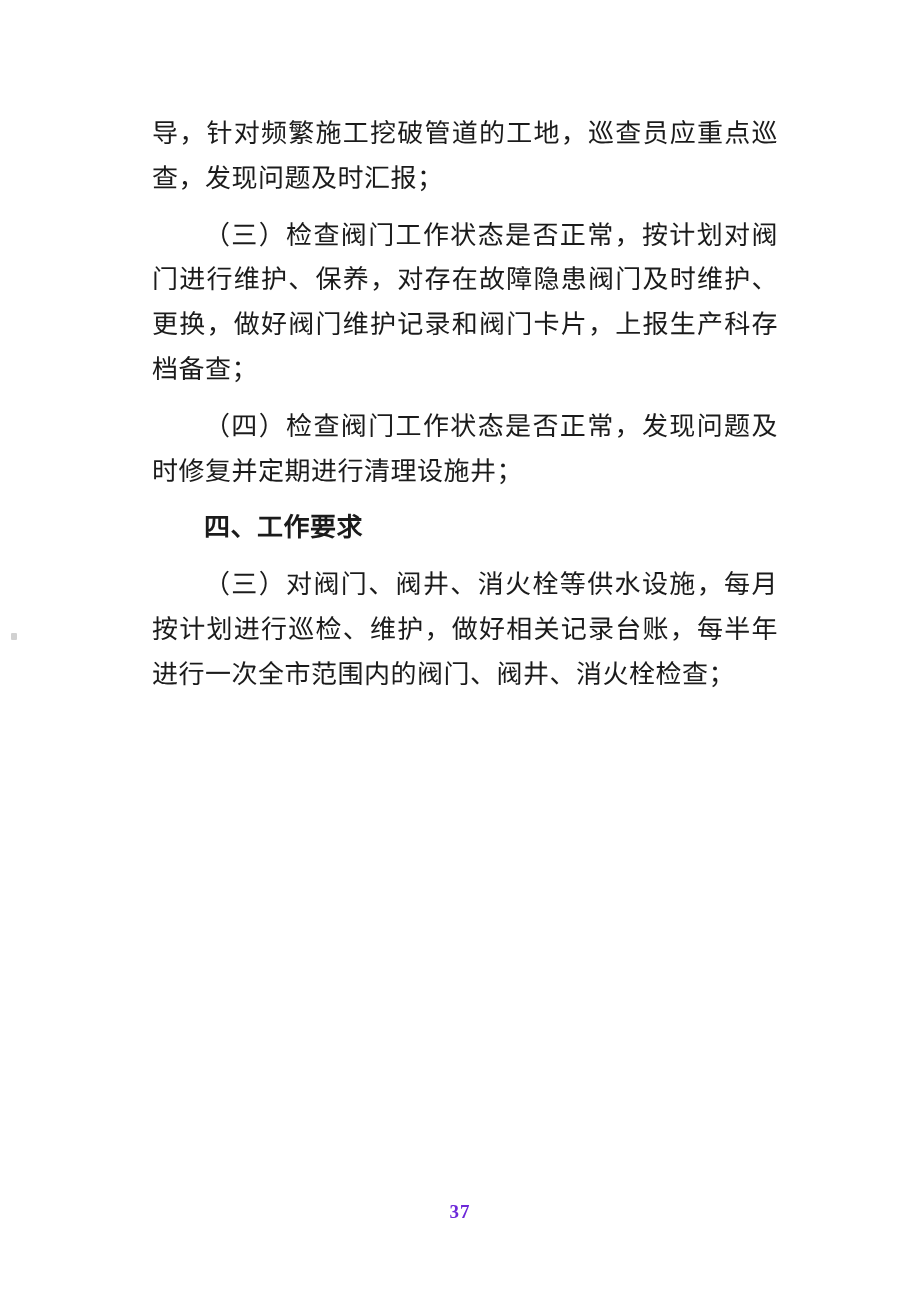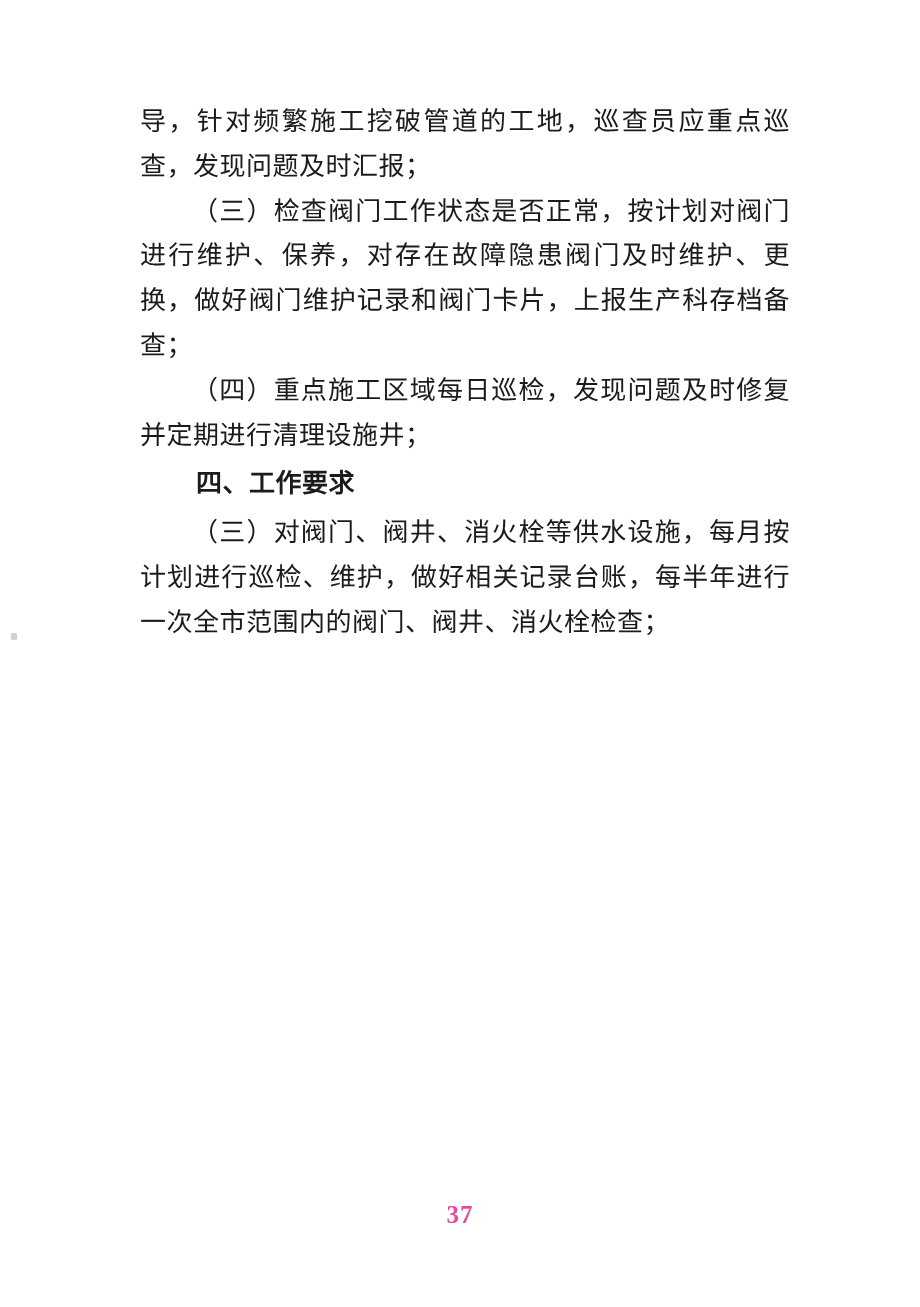--- a/index.html
+++ b/index.html
@@ -21,43 +21,43 @@
     left: 140px;
     top: 100px;
     width: 650px;
     font-size: 26px;
     line-height: 44.8px;
     text-align: justify;
     text-justify: inter-ideograph;
     letter-spacing: 0.5px;
   }
   .para {
-    margin: 0;
+    margin: 12px;
     padding: 0;
     text-indent: 2em;
   }
   .para.cont {
     text-indent: 0;
   }
   .heading {
-    margin: 4px;
+    margin: 12px;
     padding: 0;
     text-indent: 2em;
     font-weight: bold;
   }
   .page-footer {
     position: absolute;
     top: 1201px;
     left: 0;
     width: 100%;
     text-align: center;
-    font-size: 25px;
+    font-size: 19px;
     font-weight: bold;
     letter-spacing: 1px;
-    color: #ec4899;
+    color: #6d28d9;
     font-family: "Liberation Serif", "DejaVu Serif", serif;
   }
   .scan-artifact {
     position: absolute;
     left: 11px;
     top: 633px;
     width: 6px;
     height: 7px;
     background: #b9b9b9;
     opacity: 0.65;
@@ -66,19 +66,19 @@
 </style>
 </head>
 <body>
 
 <div class="page">
   <span class="scan-artifact"></span>
 
   <div class="body-text">
     <p class="para cont">导，针对频繁施工挖破管道的工地，巡查员应重点巡查，发现问题及时汇报；</p>
     <p class="para">（三）检查阀门工作状态是否正常，按计划对阀门进行维护、保养，对存在故障隐患阀门及时维护、更换，做好阀门维护记录和阀门卡片，上报生产科存档备查；</p>
-    <p class="para">（四）重点施工区域每日巡检，发现问题及时修复并定期进行清理设施井；</p>
+    <p class="para">（四）检查阀门工作状态是否正常，发现问题及时修复并定期进行清理设施井；</p>
     <p class="heading">四、工作要求</p>
     <p class="para">（三）对阀门、阀井、消火栓等供水设施，每月按计划进行巡检、维护，做好相关记录台账，每半年进行一次全市范围内的阀门、阀井、消火栓检查；</p>
   </div>
 
   <div class="page-footer">37</div>
 </div>
 
 </body></html>

